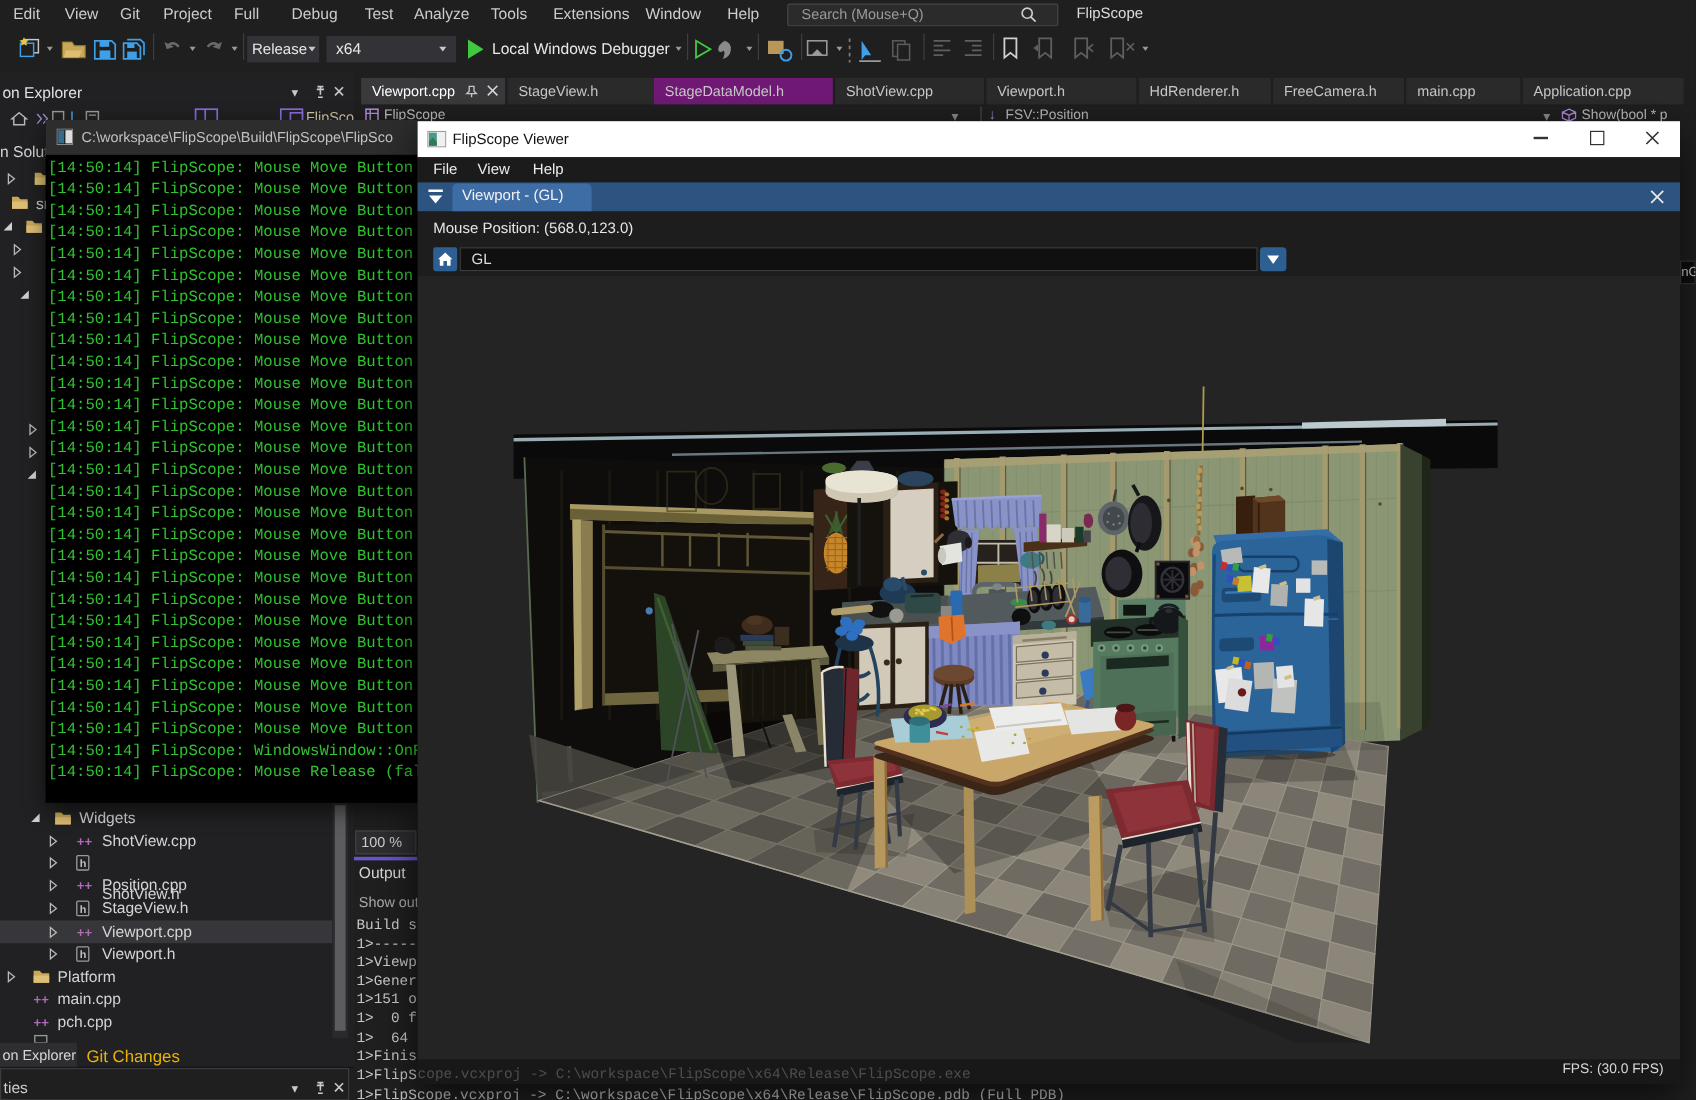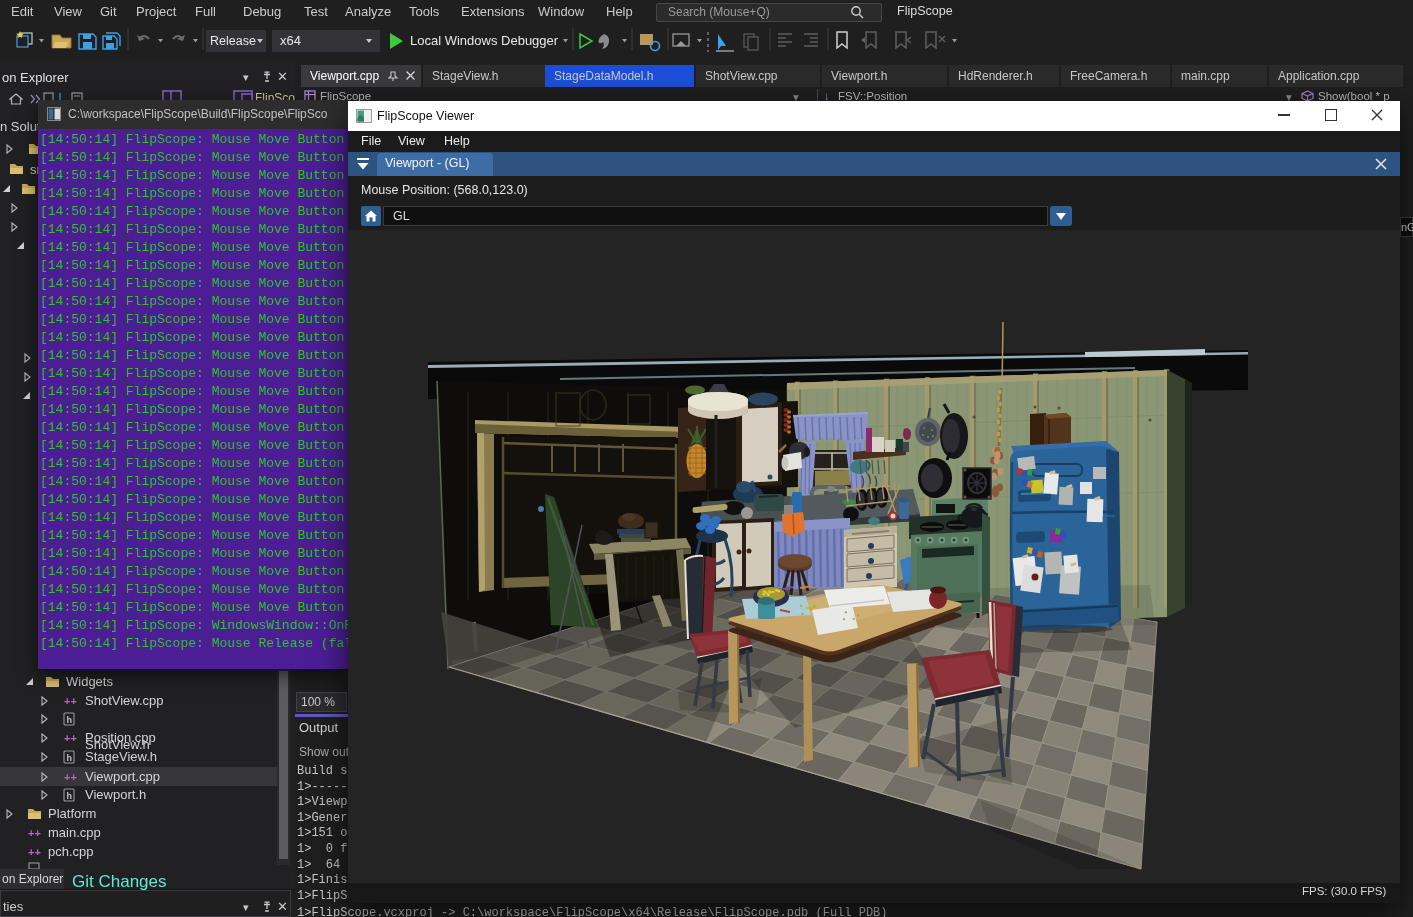--- a/index.html
+++ b/index.html
@@ -90,21 +90,21 @@
       <path d="M896 10 h10 v16 l-5 -4 -5 4 z" fill="none" stroke="#5f5f5f" stroke-width="1.5"></path>
       <path d="M911 15 l-4 3 4 3" fill="none" stroke="#5f5f5f" stroke-width="1.5"></path>
       <path d="M926 10 h10 v16 l-5 -4 -5 4 z" fill="none" stroke="#5f5f5f" stroke-width="1.5"></path>
       <path d="M939 14 l6 6 m0 -6 l-6 6" stroke="#5f5f5f" stroke-width="1.3"></path>
       <path d="M952 17 l5 0 l-2.5 3.5 z" fill="#9a9a9a"></path>
     </svg>
 
 <div class="a" style="left:0;top:60px;width:1413px;height:28px;background:#1f1f1f"></div>
 <div class="tab" style="left:301px;width:120px;background:#3a3a3d;color:#ffffff">Viewport.cpp</div>
     <div class="tab" style="left:423px;width:122px;background:#2b2b2b;color:#c8c8c8">StageView.h</div>
-    <div class="tab" style="left:545px;width:149px;background:#1d4ed8;color:#c8c8c8">StageDataModel.h</div>
+    <div class="tab" style="left:545px;width:149px;background:#701a75;color:#c8c8c8">StageDataModel.h</div>
     <div class="tab" style="left:696px;width:124px;background:#2b2b2b;color:#c8c8c8">ShotView.cpp</div>
     <div class="tab" style="left:822px;width:125px;background:#2b2b2b;color:#c8c8c8">Viewport.h</div>
     <div class="tab" style="left:949px;width:110px;background:#2b2b2b;color:#c8c8c8">HdRenderer.h</div>
     <div class="tab" style="left:1061px;width:109px;background:#2b2b2b;color:#c8c8c8">FreeCamera.h</div>
     <div class="tab" style="left:1172px;width:95px;background:#2b2b2b;color:#c8c8c8">main.cpp</div>
     <div class="tab" style="left:1269px;width:134px;background:#2b2b2b;color:#c8c8c8">Application.cpp</div>
     <svg class="a" style="left:387px;top:70px" width="12" height="12">
       <path d="M4 2 L8 2 L8 6 L10 8 L2 8 L4 6 Z M6 8 L6 11" stroke="#c8c8c8" stroke-width="1.1" fill="none"></path>
     </svg>
     <svg class="a" style="left:405px;top:70px" width="11" height="11">
@@ -201,21 +201,21 @@
     <div class="a tree" style="left:48px;top:806px">Platform</div>
     <div class="a tree" style="left:48px;top:825px">main.cpp</div>
     <div class="a tree" style="left:48px;top:844px">pch.cpp</div>
 
 <div class="a" style="left:277px;top:669px;width:13px;height:196px;background:#2a2a2c"></div>
 <div class="a" style="left:279px;top:671px;width:9px;height:188px;background:#5c5c5e"></div>
 
 <div class="a" style="left:0;top:869px;width:295px;height:20px;background:#212123;border-bottom:1px solid #151515"></div>
 <div class="a" style="left:0;top:869px;width:64px;height:20px;background:#2e2e30"></div>
 <div class="a" style="left:2px;top:872px;color:#d8d8d8;font-size:12px">on Explorer</div>
-<div class="a" style="left:72px;top:872px;color:#5eead4;font-size:17px">Git Changes</div>
+<div class="a" style="left:72px;top:872px;color:#eab308;font-size:14px">Git Changes</div>
 
 <div class="a" style="left:0;top:890px;width:291px;height:27px;background:#1f1f1f;border:1px solid #3c3c40;box-sizing:border-box"></div>
 <div class="a" style="left:3px;top:899px;color:#cccccc;font-size:13px">ties</div>
 <div class="a" style="left:243px;top:901px;color:#c9c9c9;font-size:11px">▾</div>
 <svg class="a" style="left:260px;top:900px" width="14" height="14">
       <path d="M7 2 L7 9 M4 4.5 L10 4.5 M4.5 2.2 L9.5 2.2 M5 11 L9 11" stroke="#c9c9c9" stroke-width="1.3" fill="none"></path>
     </svg>
 <div class="a" style="left:277px;top:899px;color:#c9c9c9;font-size:13px">✕</div>
 
 <div class="a" style="left:295px;top:688px;width:53px;height:229px;background:#1f1f1f"></div>
@@ -232,21 +232,21 @@
 1&gt;  0 functions wer
 1&gt;  64 functions we
 1&gt;Finished generati
 1&gt;FlipScope.vcxpr</div>
 
 <div class="a mono" style="left:297px;top:906px;color:#c6c6c6;font-size:12px;white-space:nowrap">1&gt;FlipScope.vcxproj -&gt; C:\workspace\FlipScope\x64\Release\FlipScope.pdb (Full PDB)</div>
 
 <div class="a" style="left:1400px;top:103px;width:13px;height:800px;background:#1f1f1f"></div>
 <div class="a" style="left:1400px;top:217px;width:13px;height:20px;background:#0e0e0e;border:1px solid #3c3c3c;box-sizing:border-box;color:#cfcfcf;font-size:11px;line-height:18px">nG</div>
 
-<div class="a" style="left:38px;top:100px;width:310px;height:569px;background:#4c1d95;box-shadow:0 6px 18px rgba(0,0,0,0.6)">
+<div class="a" style="left:38px;top:100px;width:310px;height:569px;background:#000000;box-shadow:0 6px 18px rgba(0,0,0,0.6)">
   <div class="a" style="left:0;top:0;width:310px;height:29px;background:#2d2d2d"></div>
   <svg class="a" style="left:9px;top:7px" width="14" height="14">
         <rect x="0.5" y="0.5" width="13" height="13" fill="#1a1a1a" stroke="#888888"></rect>
         <rect x="1.5" y="1.5" width="5" height="11" fill="#3a6a8a"></rect>
         <rect x="7.5" y="1.5" width="5.5" height="11" fill="#dddddd"></rect>
       </svg>
   <div class="a" style="left:30px;top:7px;width:275px;overflow:hidden;color:#c2c2c2;font-size:12px;white-space:nowrap">C:\workspace\FlipScope\Build\FlipScope\FlipSco</div>
   <div class="a mono" style="left:2px;top:31px;width:308px;height:536px;overflow:hidden;color:#2fc32f;font-size:13px;line-height:18px;white-space:pre">[14:50:14] FlipScope: Mouse Move Button
 [14:50:14] FlipScope: Mouse Move Button
 [14:50:14] FlipScope: Mouse Move Button
@@ -971,15 +971,16 @@
         <polygon points="935.0,700.0 1001.0,686.0 1002.0,693.0 936.0,707.0" fill="#1f242c"></polygon>
         <line x1="934" y1="704" x2="923" y2="759" stroke="#333a44" stroke-width="4"></line>
         <line x1="957" y1="702" x2="959" y2="781" stroke="#333a44" stroke-width="4"></line>
         <line x1="996" y1="690" x2="1004" y2="777" stroke="#333a44" stroke-width="4"></line>
         <line x1="1013" y1="677" x2="1007" y2="757" stroke="#333a44" stroke-width="4"></line>
         <line x1="925" y1="752" x2="959" y2="776" stroke="#333a44" stroke-width="3"></line>
         <line x1="959" y1="776" x2="1003" y2="770" stroke="#333a44" stroke-width="2.5"></line>
       </svg>
 
   <div class="a" style="left:0;top:782px;width:1052px;height:20px;background:#181818"></div>
+  <div class="a mono" style="left:0;top:787px;color:#4e4e4e;font-size:12px;white-space:nowrap">cope.vcxproj -&gt; C:\workspace\FlipScope\x64\Release\FlipScope.exe</div>
   <div class="a" style="left:954px;top:784px;color:#d8d8d8;font-size:11.5px">FPS: (30.0 FPS)</div>
 </div>
 
 </div>
 </body></html>

